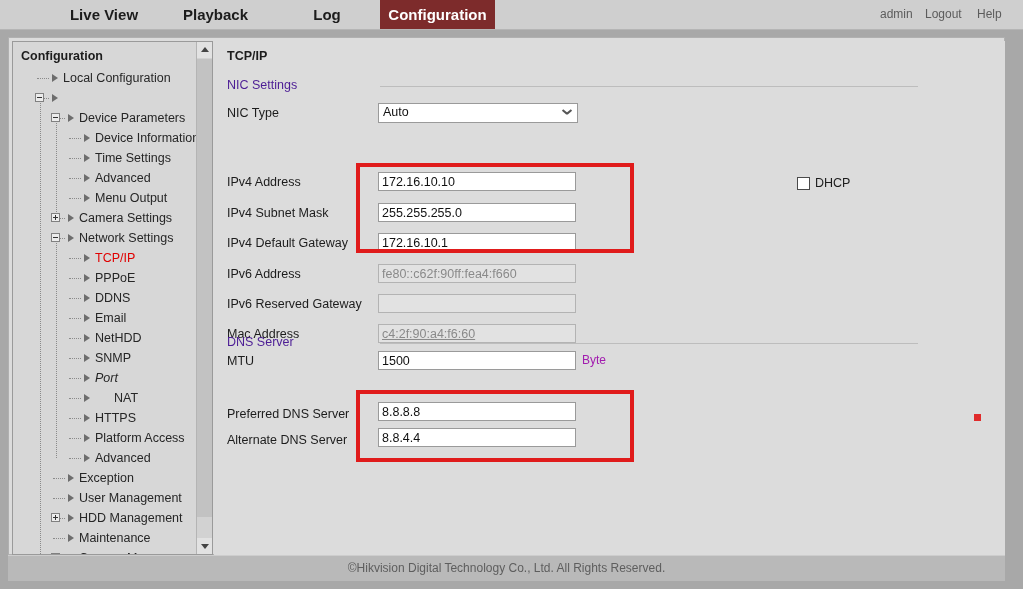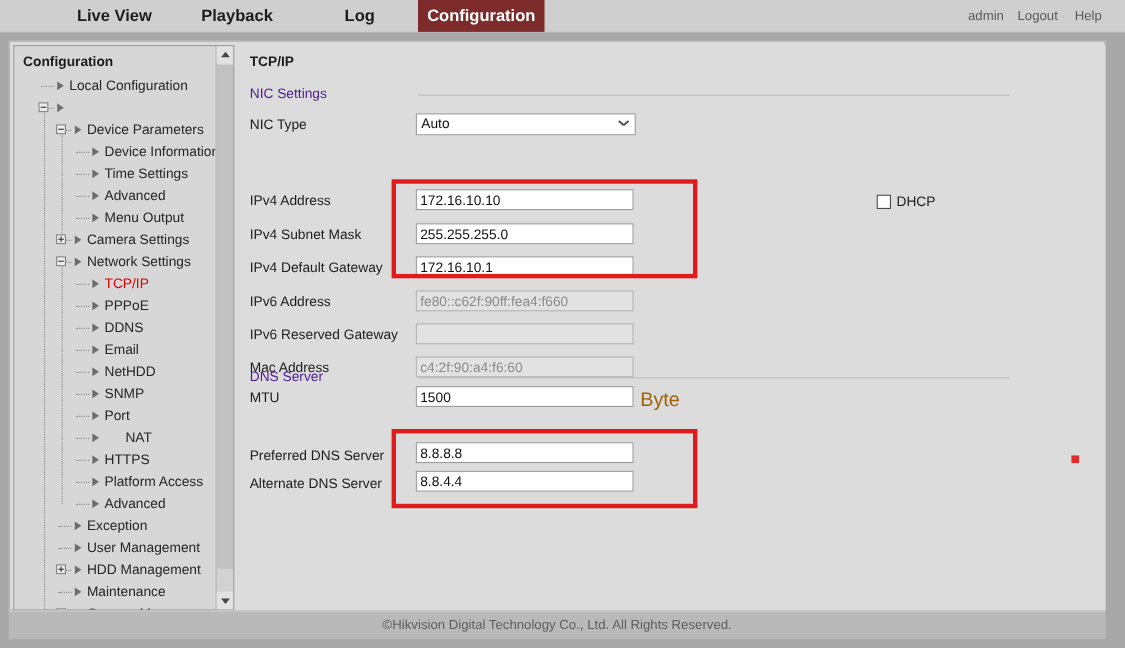--- a/index.html
+++ b/index.html
@@ -195,21 +195,21 @@
   }
   .fselect .chev::before, .fselect .chev::after {
     content: ""; position: absolute; top: 0;
     width: 6px; height: 1.5px; background: #555;
   }
   .fselect .chev::before { left: -1px; transform: rotate(40deg); }
   .fselect .chev::after  { left: 2.5px; transform: rotate(-40deg); }
 
   .unit {
     position: absolute;
-    font-size: 18px; color: #a16207;
+    font-size: 12px; color: #a21caf;
   }
 
   
   #dhcp-wrap { position: absolute; left: 583px; top: 135px; }
   #dhcp-box {
     position: absolute; left: 0; top: 1px;
     width: 13px; height: 13px;
     background: #fff;
     border: 1px solid #4a4a4a;
     box-sizing: border-box;
@@ -355,21 +355,21 @@
         <span class="lbl" style="left: 82px;">NetHDD</span>
       </div>
       <div class="node" style="top: 280px; left: 0px; width: 185px; position: absolute;">
         <div class="dots" style="left: 56px; width: 12px;"></div>
         <div class="tri" style="left: 71px;"></div>
         <span class="lbl" style="left: 82px;">SNMP</span>
       </div>
       <div class="node" style="top: 300px; left: 0px; width: 185px; position: absolute;">
         <div class="dots" style="left: 56px; width: 12px;"></div>
         <div class="tri" style="left: 71px;"></div>
-        <span class="lbl" style="left: 82px;">Port</span>
+        <span class="lbl" style="left: 82px; font-style: italic;">Port</span>
       </div>
       <div class="node" style="top: 320px; left: 0px; width: 185px; position: absolute;">
         <div class="dots" style="left: 56px; width: 12px;"></div>
         <div class="tri" style="left: 71px;"></div>
         <span class="lbl" style="left: 82px; margin-left: 19px;">NAT</span>
       </div>
       <div class="node" style="top: 340px; left: 0px; width: 185px; position: absolute;">
         <div class="dots" style="left: 56px; width: 12px;"></div>
         <div class="tri" style="left: 71px;"></div>
         <span class="lbl" style="left: 82px;">HTTPS</span>
@@ -450,21 +450,21 @@
   <div class="flabel" style="top:194px;">IPv4 Default Gateway</div>
   <input class="finput" style="top: 192px;" value="172.16.10.1">
 
   <div class="flabel" style="top:225px;">IPv6 Address</div>
   <input class="finput ro" readonly="" style="top: 223px;" value="fe80::c62f:90ff:fea4:f660">
 
   <div class="flabel" style="top:255px;">IPv6 Reserved Gateway</div>
   <input class="finput ro" readonly="" style="top: 253px;" value="">
 
   <div class="flabel" style="top:285px;">Mac Address</div>
-  <input class="finput ro" readonly="" style="top: 283px;" value="c4:2f:90:a4:f6:60">
+  <input class="finput ro" readonly="" style="top: 283px; text-decoration: underline;" value="c4:2f:90:a4:f6:60">
 
   <div class="flabel" style="top:312px;">MTU</div>
   <input class="finput" style="top: 310px;" value="1500">
   <div class="unit" style="left:368px;top:312px;">Byte</div>
 
   <div class="sect" style="top:294px;">DNS Server</div>
   <div class="sectline" style="top:302px;"></div>
 
   <div class="flabel" style="top:365px;">Preferred DNS Server</div>
   <input class="finput" style="top: 361px;" value="8.8.8.8">

